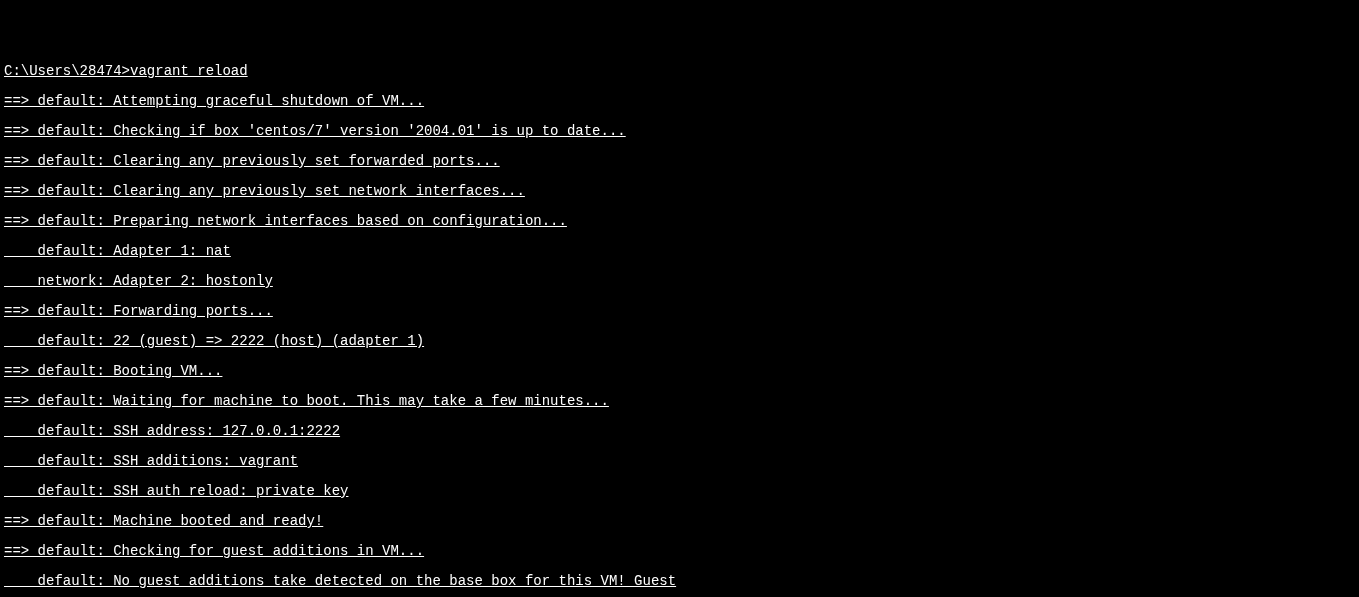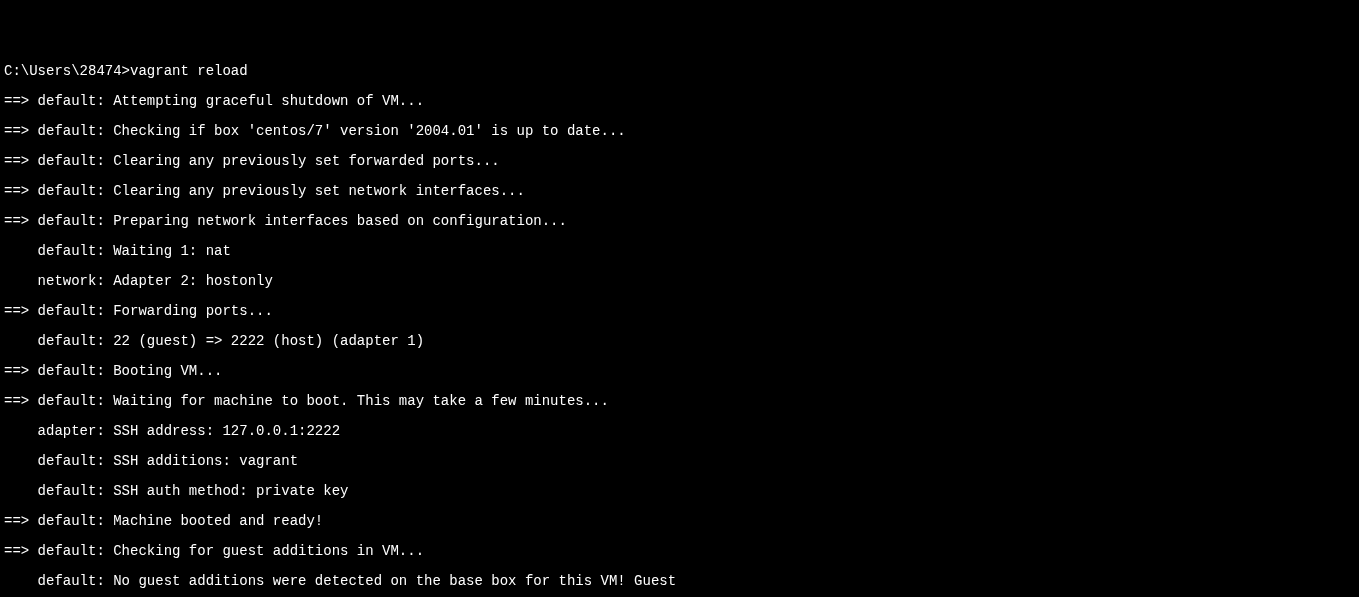--- a/index.html
+++ b/index.html
@@ -14,45 +14,46 @@
       font-size: 14px;
       line-height: 15px;
       padding: 4px 0 0 4px;
       white-space: pre;
       overflow: hidden;
       width: 1359px;
       height: 597px;
     }
     .line {
       display: block;
+      text-decoration: underline;
     }
   </style>
 </head>
 <body>
 
 
 
 <span class="line">C:\Users\28474&gt;vagrant reload</span>
 <span class="line">==&gt; default: Attempting graceful shutdown of VM...</span>
 <span class="line">==&gt; default: Checking if box 'centos/7' version '2004.01' is up to date...</span>
 <span class="line">==&gt; default: Clearing any previously set forwarded ports...</span>
 <span class="line">==&gt; default: Clearing any previously set network interfaces...</span>
 <span class="line">==&gt; default: Preparing network interfaces based on configuration...</span>
-<span class="line">    default: Waiting 1: nat</span>
+<span class="line">    default: Adapter 1: nat</span>
 <span class="line">    network: Adapter 2: hostonly</span>
 <span class="line">==&gt; default: Forwarding ports...</span>
 <span class="line">    default: 22 (guest) =&gt; 2222 (host) (adapter 1)</span>
 <span class="line">==&gt; default: Booting VM...</span>
 <span class="line">==&gt; default: Waiting for machine to boot. This may take a few minutes...</span>
-<span class="line">    adapter: SSH address: 127.0.0.1:2222</span>
+<span class="line">    default: SSH address: 127.0.0.1:2222</span>
 <span class="line">    default: SSH additions: vagrant</span>
-<span class="line">    default: SSH auth method: private key</span>
+<span class="line">    default: SSH auth reload: private key</span>
 <span class="line">==&gt; default: Machine booted and ready!</span>
 <span class="line">==&gt; default: Checking for guest additions in VM...</span>
-<span class="line">    default: No guest additions were detected on the base box for this VM! Guest</span>
+<span class="line">    default: No guest additions take detected on the base box for this VM! Guest</span>
 
 
 
 
 
 
 
 
 
 

